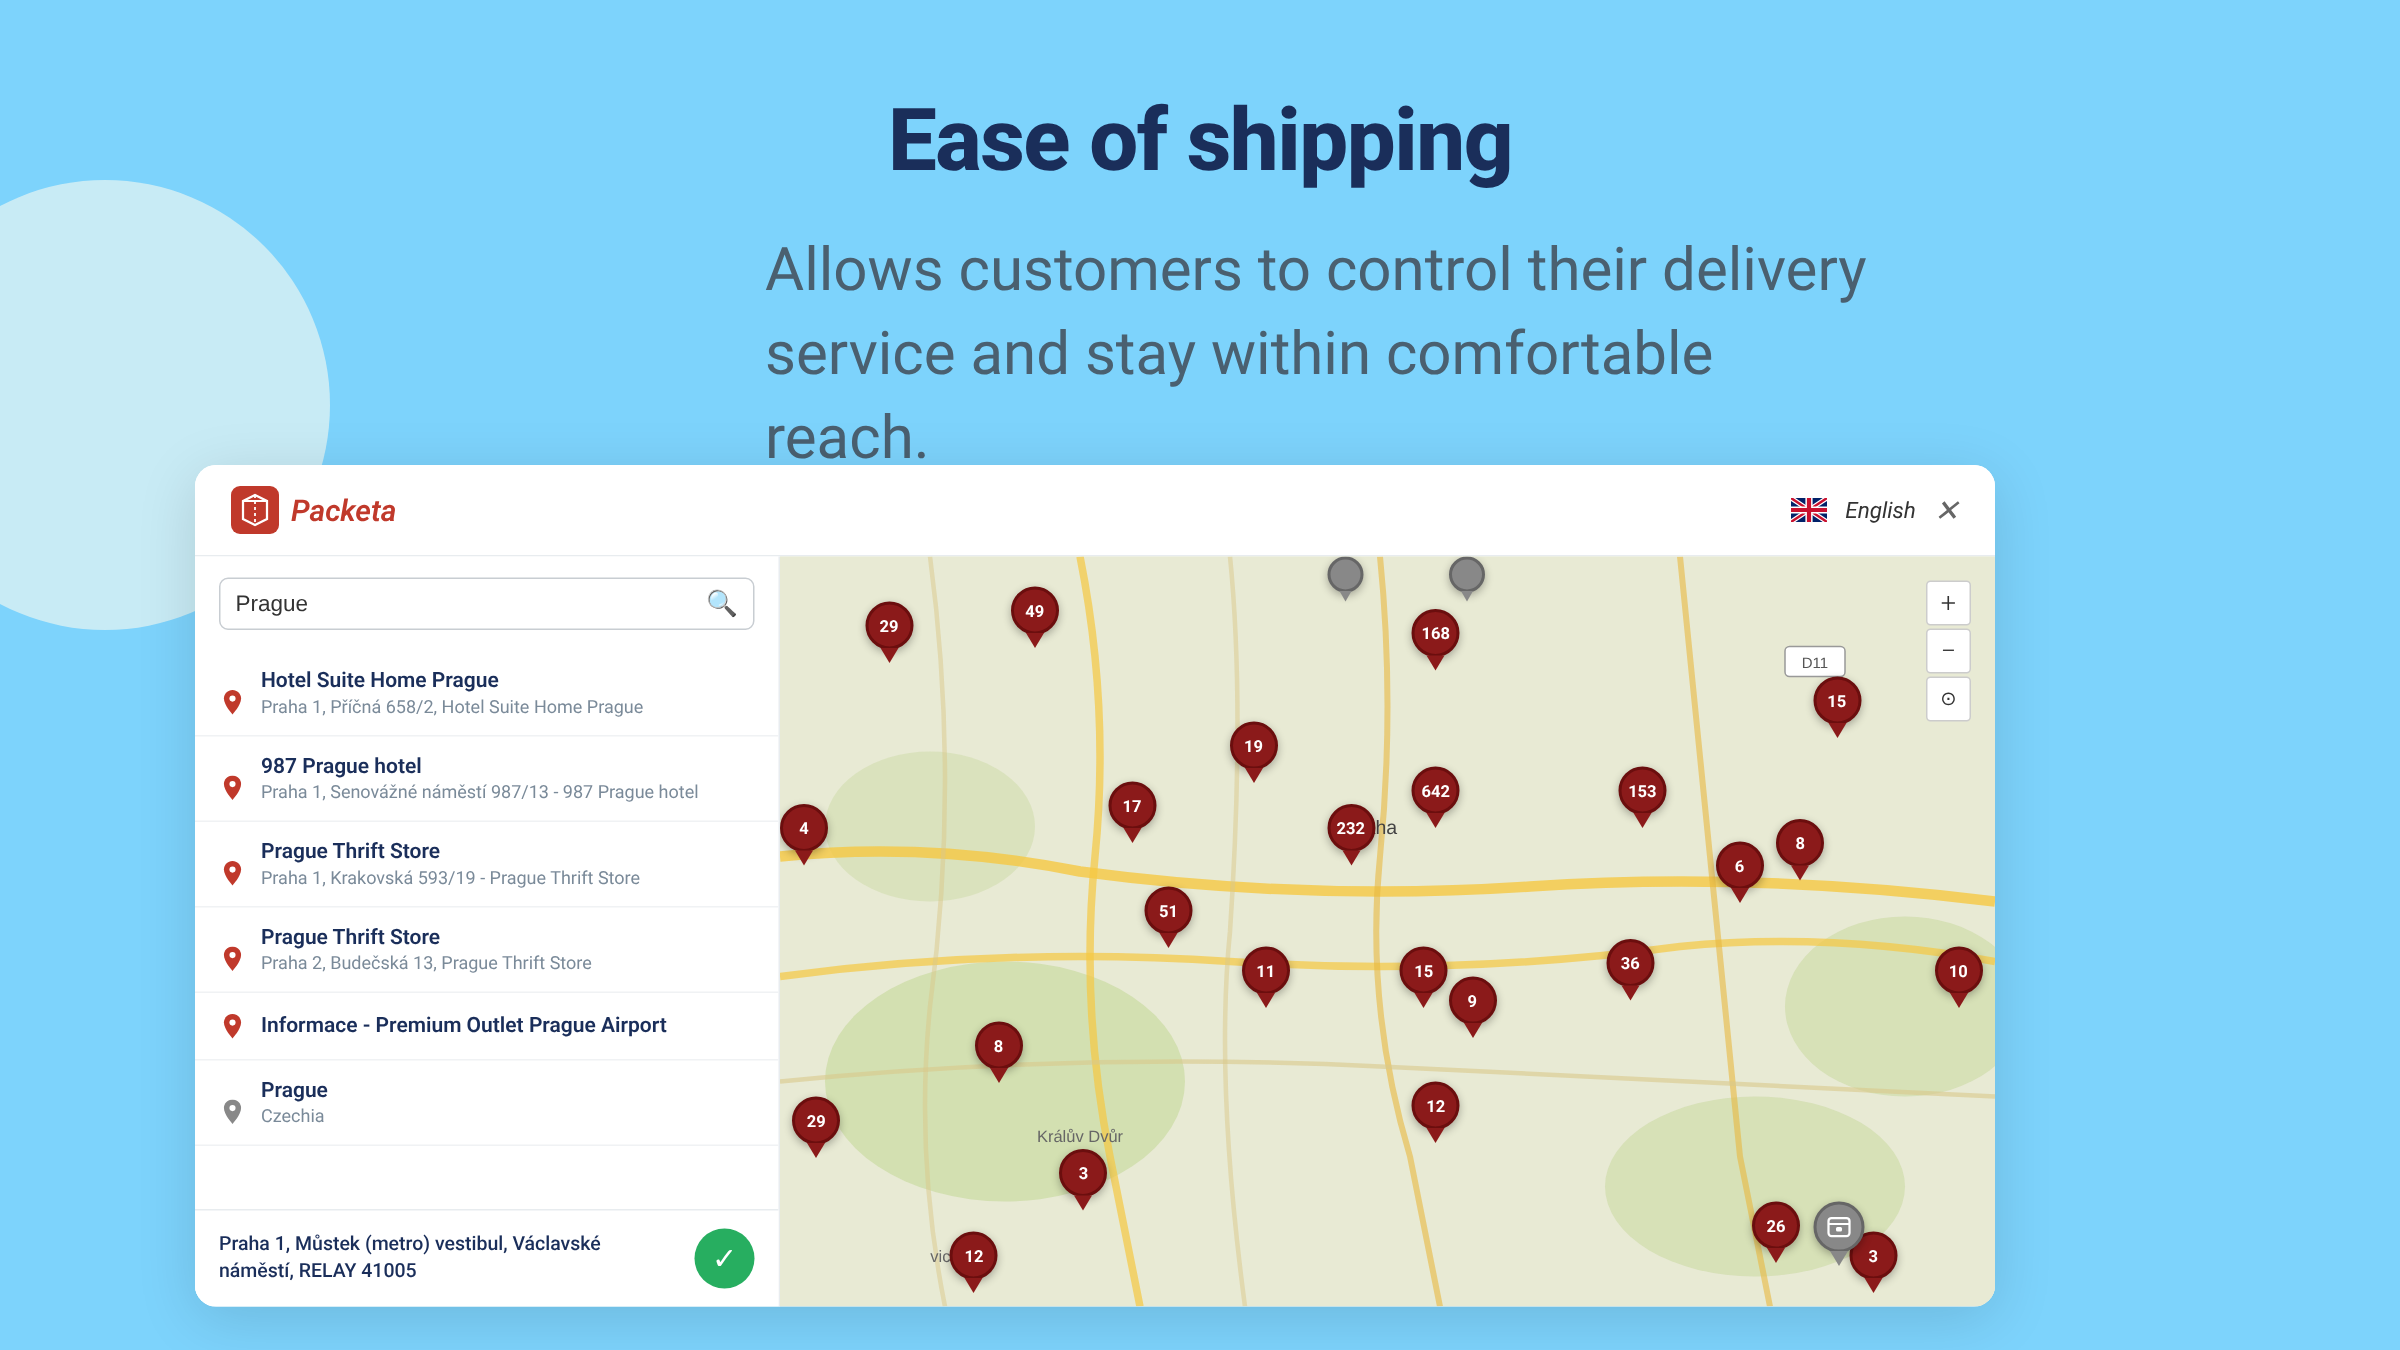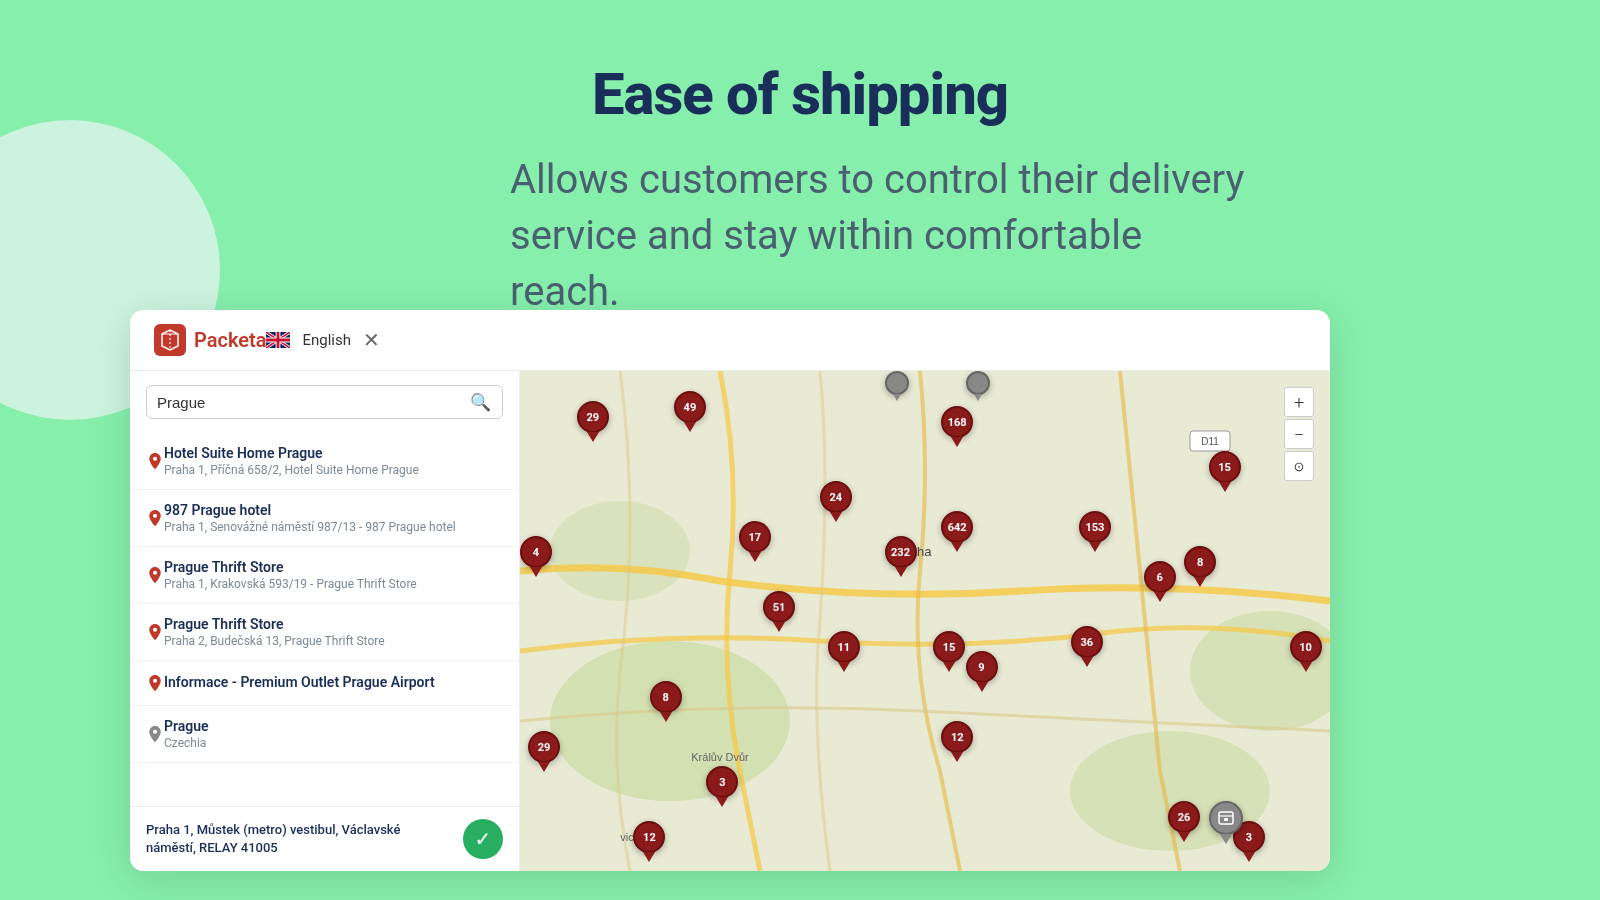--- a/index.html
+++ b/index.html
@@ -9,21 +9,21 @@
       width: 1600px;
       height: 900px;
       overflow: hidden;
       position: relative;
     }
 
     .page-wrapper {
       width: 1600px;
       height: 900px;
       position: relative;
-      background: #86efac;
+      background: #7dd3fc;
       display: flex;
       flex-direction: column;
       align-items: center;
       padding-top: 60px;
     }
 
     
     .deco-circle {
       position: absolute;
       top: 120px;
@@ -73,23 +73,25 @@
       overflow: hidden;
       display: flex;
       flex-direction: column;
       z-index: 2;
     }
 
     
     .widget-header {
       display: flex;
       align-items: center;
+      justify-content: space-between;
       padding: 14px 24px;
       border-bottom: 1px solid #e8ecef;
       background: #fff;
+      font-style: italic;
     }
 
     .widget-logo {
       display: flex;
       align-items: center;
       gap: 8px;
     }
 
     .logo-icon {
       width: 32px;
@@ -158,21 +160,22 @@
       color: #888;
     }
 
     .location-list {
       flex: 1;
       overflow-y: auto;
     }
 
     .location-item {
       display: flex;
-      align-items: center;
+      align-items: flex-end;
+      gap: 10px;
       padding: 12px 16px;
       border-bottom: 1px solid #f0f2f4;
       cursor: pointer;
     }
 
     .loc-pin {
       width: 18px;
       height: 18px;
       margin-top: 2px;
       flex-shrink: 0;
@@ -468,21 +471,21 @@
         </div>
         <div class="marker" style="top:7%;left:52%">
           <div class="marker-circle">168</div>
           <div class="marker-pin"></div>
         </div>
         <div class="marker" style="top:16%;left:85%">
           <div class="marker-circle">15</div>
           <div class="marker-pin"></div>
         </div>
         <div class="marker" style="top:22%;left:37%">
-          <div class="marker-circle">24</div>
+          <div class="marker-circle">19</div>
           <div class="marker-pin"></div>
         </div>
         <div class="marker" style="top:28%;left:52%">
           <div class="marker-circle">642</div>
           <div class="marker-pin"></div>
         </div>
         <div class="marker" style="top:30%;left:27%">
           <div class="marker-circle">17</div>
           <div class="marker-pin"></div>
         </div>

